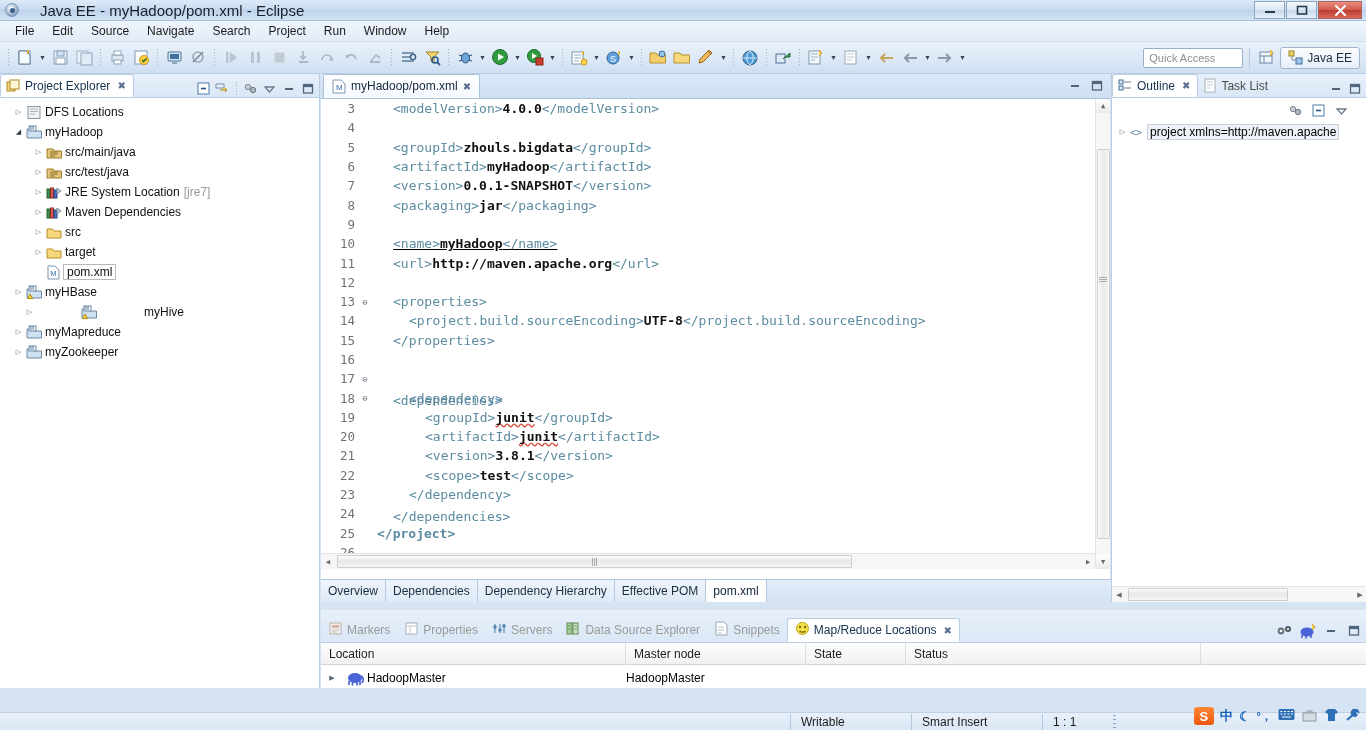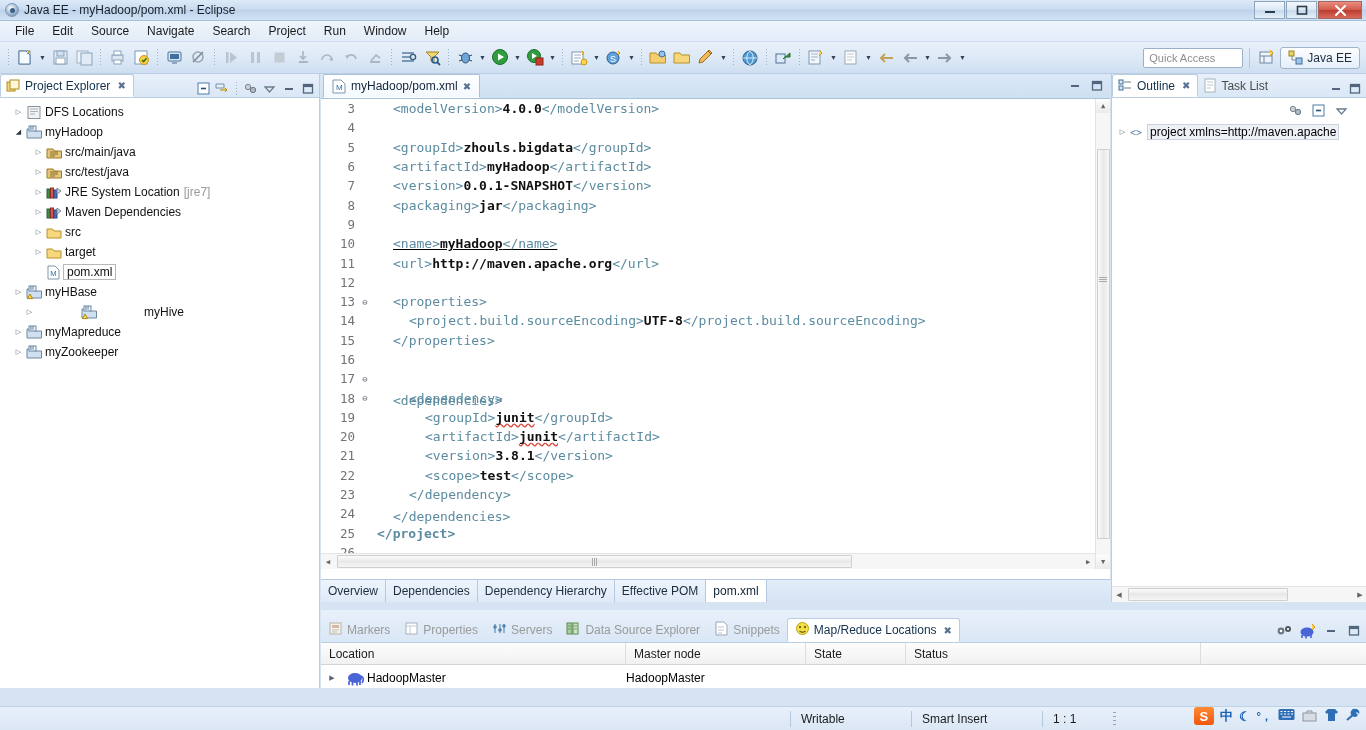--- a/index.html
+++ b/index.html
@@ -23,21 +23,21 @@
   .tb-icon {
     width:14px; height:14px; margin-left:5px; margin-right:5px;
     border-radius: 50%;
     background: radial-gradient(circle at 40% 35%, #ffffff 0%, #9fb8d0 55%, #5b7fa6 100%);
     border:1px solid #7d9ab8; position: relative;
   }
   .tb-icon:after{
     content:""; position:absolute; left:4px; top:4px; width:5px; height:5px;
     border-radius:50%; background:#3c5f86;
   }
-  .tb-title { font-size: 12px; color:#18212b; }
+  .tb-title { font-size: 15px; color:#18212b;margin-left:16px; }
   .wincontrols { position:absolute; right:4px; top:1px; display:flex; gap:1px; }
   .wc {
     width:31px; height:18px;
     border:1px solid #8fa6bf;
     background: linear-gradient(to bottom,#f3f8fd 0%, #dce8f5 48%, #c8d9ec 52%, #e6f0fa 100%);
     display:flex; align-items:center; justify-content:center;
     font-size:10px; color:#2b3c4e;
   }
   .wc.close {
     width:44px;
@@ -196,21 +196,21 @@
                    border-radius:3px 3px 0 0; }
   .bp-tools { position:absolute; right:4px; bottom:3px; display:flex; align-items:center; gap:6px; }
   .bp-header { height:22px; display:flex; align-items:center;
                background: linear-gradient(to bottom,#fdfdfd,#f1f1f1);
                border-bottom:1px solid #d4d4d4; font-size:12px; color:#1b1b1b; }
   .bp-col { padding-left:8px; border-right:1px solid #dddddd; height:22px;
             display:flex; align-items:center; }
   .bp-row { height:26px; display:flex; align-items:center; font-size:12px; }
 
   
-  .statusbar { position:absolute; left:0; bottom:0; width:1366px; height:24px;
+  .statusbar { position:absolute; left:0; bottom:0; width:1366px; height:18px;
                background: linear-gradient(to bottom,#e8f0fa 0%,#dbe7f5 100%);
                border-top:1px solid #bfd2e6; display:flex; align-items:center; }
   .sb-sep { width:1px; height:16px; background:#b5c7db; margin:0 10px; }
   .sb-text { font-size:12px; color:#1b1b1b; }
   .sb-dots { width:3px; height:14px;
              background: repeating-linear-gradient(to bottom,#8ea5bd 0 1px,transparent 1px 4px); }
   .ime { position:absolute; right:2px; bottom:3px; height:22px;
          display:flex; align-items:center; gap:6px; padding:0 4px; }
   .ime-logo { width:20px; height:18px; border-radius:3px;
               background:linear-gradient(to bottom,#ff8a34,#f0560d);

